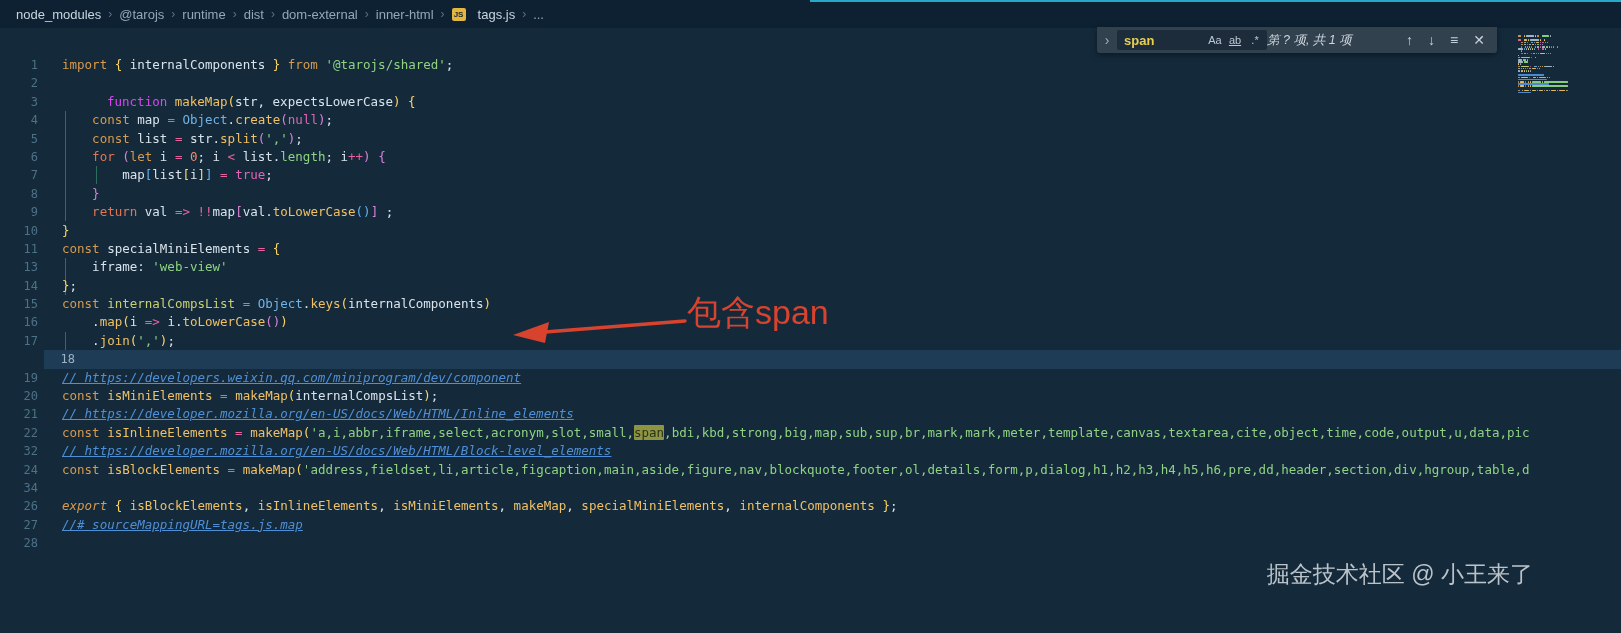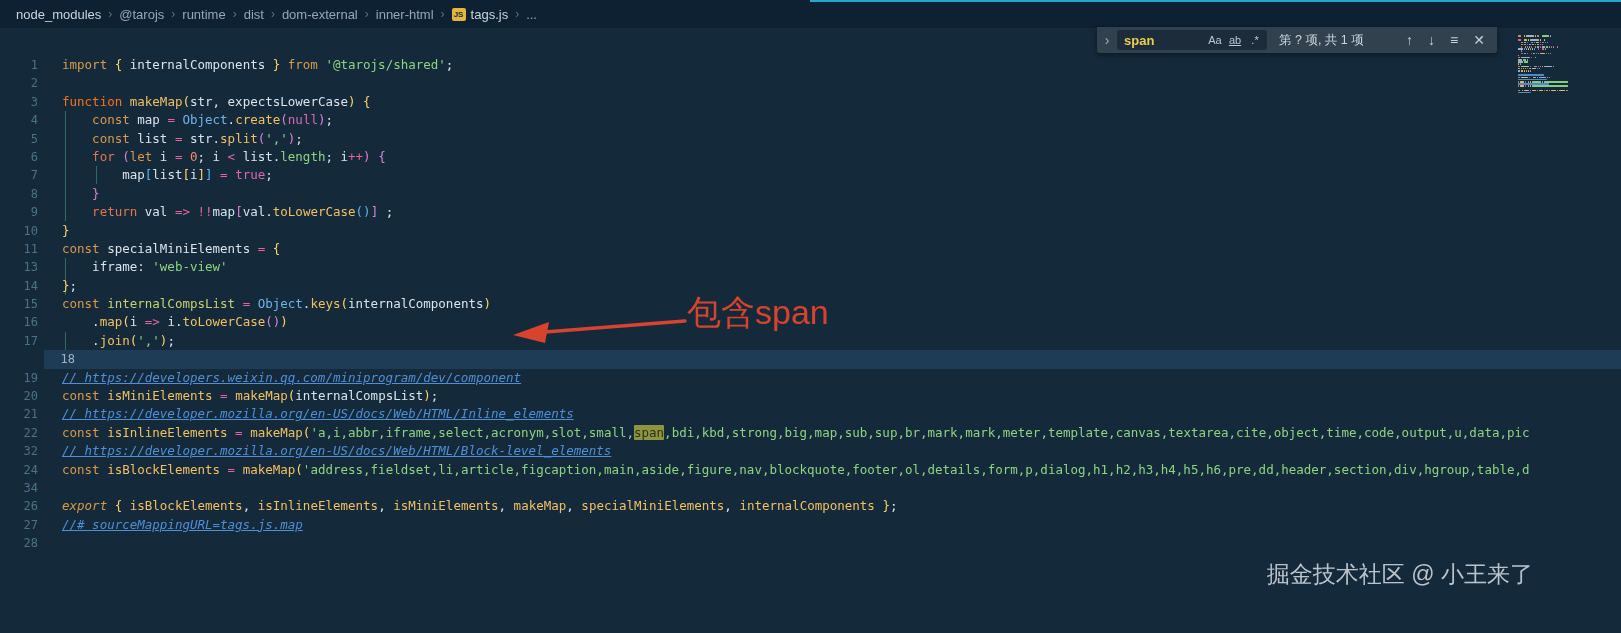--- a/index.html
+++ b/index.html
@@ -13,21 +13,21 @@
     position:absolute; top:0; left:0; right:0; height:28px;
     background:#0d2133; display:flex; align-items:center; padding-left:16px;
     font-size:13px; color:#93a7b8; z-index:5;
   }
   .bc-item{ display:inline-flex; align-items:center; cursor:pointer; white-space:nowrap; }
   .bc-item.bright{ color:#c9d5df; }
   .bc-sep{ color:#5a7286; margin:0 7px; font-size:12px; }
   .js-badge{
     display:inline-flex; align-items:center; justify-content:center;
     width:14px; height:13px; border-radius:2px; background:#e2b63f;
-    color:#152636; font-size:8px; font-weight:bold; margin-right:5px;
+    color:#152636; font-size:8px; font-weight:bold; margin-right:12px;
   }
   #topline{ position:absolute; top:0; left:810px; right:0; height:2px; background:#28a8c9; z-index:6; }
 
   
   #editor{
     position:absolute; left:0; right:0; top:28px; bottom:0;
     overflow:hidden; padding-top:28px;
     font-family:"DejaVu Sans Mono", monospace; font-size:12.5px;
   }
   .line{ position:relative; display:flex; height:18.4px; line-height:18.4px; white-space:pre; }
@@ -35,21 +35,21 @@
     content:""; position:absolute; left:44px; right:0; top:0; bottom:0; background:#1e3c55;
   }
   .lineno{
     flex:0 0 38px; text-align:right; color:#4d7187; font-size:12px; cursor:pointer;
     position:relative; z-index:1;
   }
   .line.current .lineno{ color:#9db3c4;margin-left:37px; }
   .code{ margin-left:24px; position:relative; z-index:1; }
   .tk-kw  { color:#d79a4e; }
   .tk-kwi { color:#d79a4e; font-style:italic; }
-  .tk-kw2 { color:#f97316; }
+  .tk-kw2 { color:#d946ef;margin-left:45px; }
   .tk-kw3 { color:#e5744f; }
   .tk-fn  { color:#f0c064; }
   .tk-var2{ color:#c8d072; }
   .tk-str { color:#8fd382; }
   .tk-op  { color:#e5639e; }
   .tk-lit { color:#dd66b5; }
   .tk-num { color:#f78c6c; }
   .tk-obj { color:#6fb4e8; }
   .tk-id  { color:#d9e3ec; }
   .tk-b1  { color:#ffd565; }
@@ -67,21 +67,21 @@
   }
   #find-collapse{ width:20px; text-align:center; color:#9fb0bd; font-size:14px; cursor:pointer; }
   #find-input{
     width:150px; height:20px; background:#1d2c3a; border-radius:2px;
     display:flex; align-items:center; cursor:text;
   }
   #find-query{ flex:1; padding-left:7px; color:#e8cf4f; font-size:13px; font-weight:bold; }
   #find-toggles{ display:flex; gap:4px; padding-right:4px; }
   .toggle{ font-size:11px; color:#bcc8d2; width:16px; text-align:center; border-radius:2px; cursor:pointer; }
   .toggle-whole-word{ text-decoration:underline; }
-  #find-results{ font-size:12.5px; color:#cdd6de; margin-left:12px; white-space:nowrap; }
+  #find-results{ font-size:12.5px; color:#cdd6de; white-space:nowrap;font-style:italic; }
   #find-actions{ margin-left:auto; display:flex; gap:15px; padding-right:12px; font-size:14px; color:#c6d0d9; }
   #find-actions span{ cursor:pointer; }
 
   
   #minimap{ position:absolute; top:35px; right:53px; width:50px; height:61px; overflow:hidden; opacity:.95; z-index:9; cursor:pointer; }
   .mm-line{ display:flex; height:1.6px; margin-bottom:0.6px; gap:1px; }
   .mm-line span{ display:block; height:100%; border-radius:0.5px; }
 
   
   #annotation-text{

